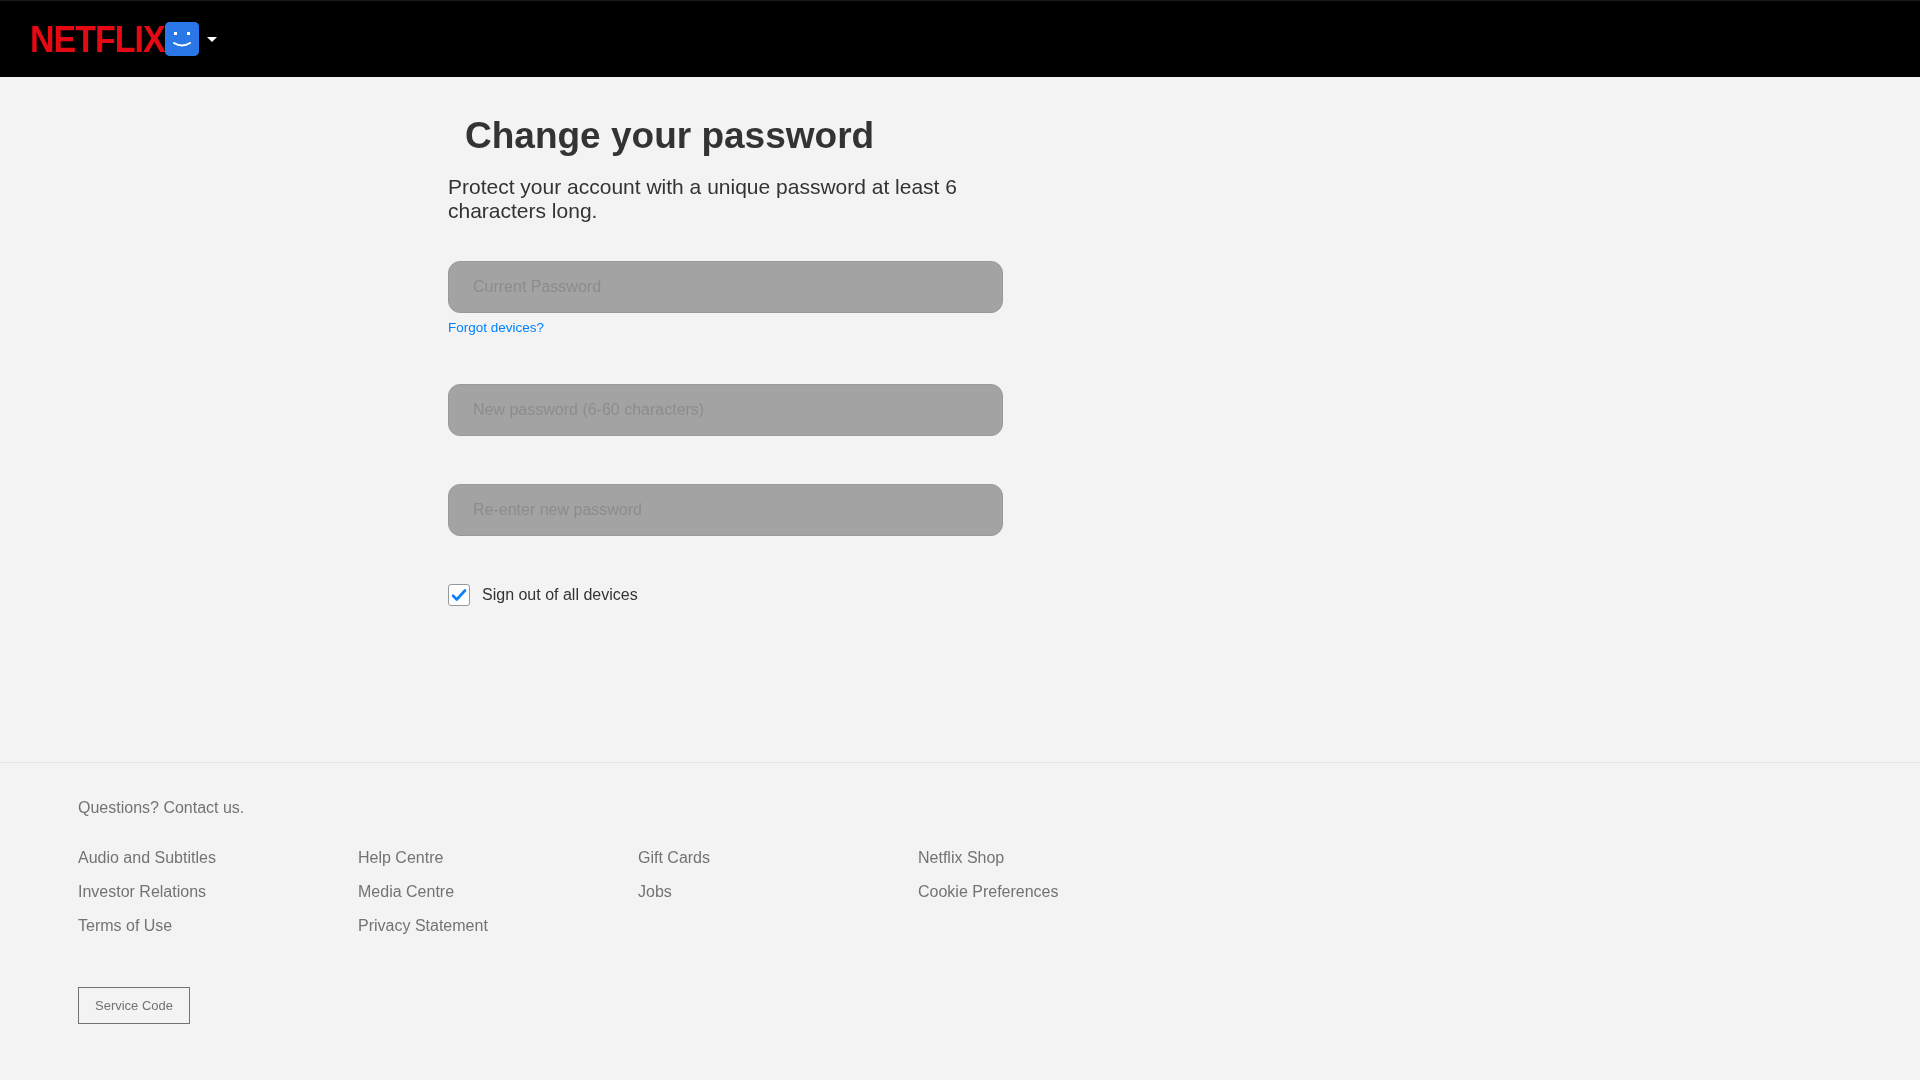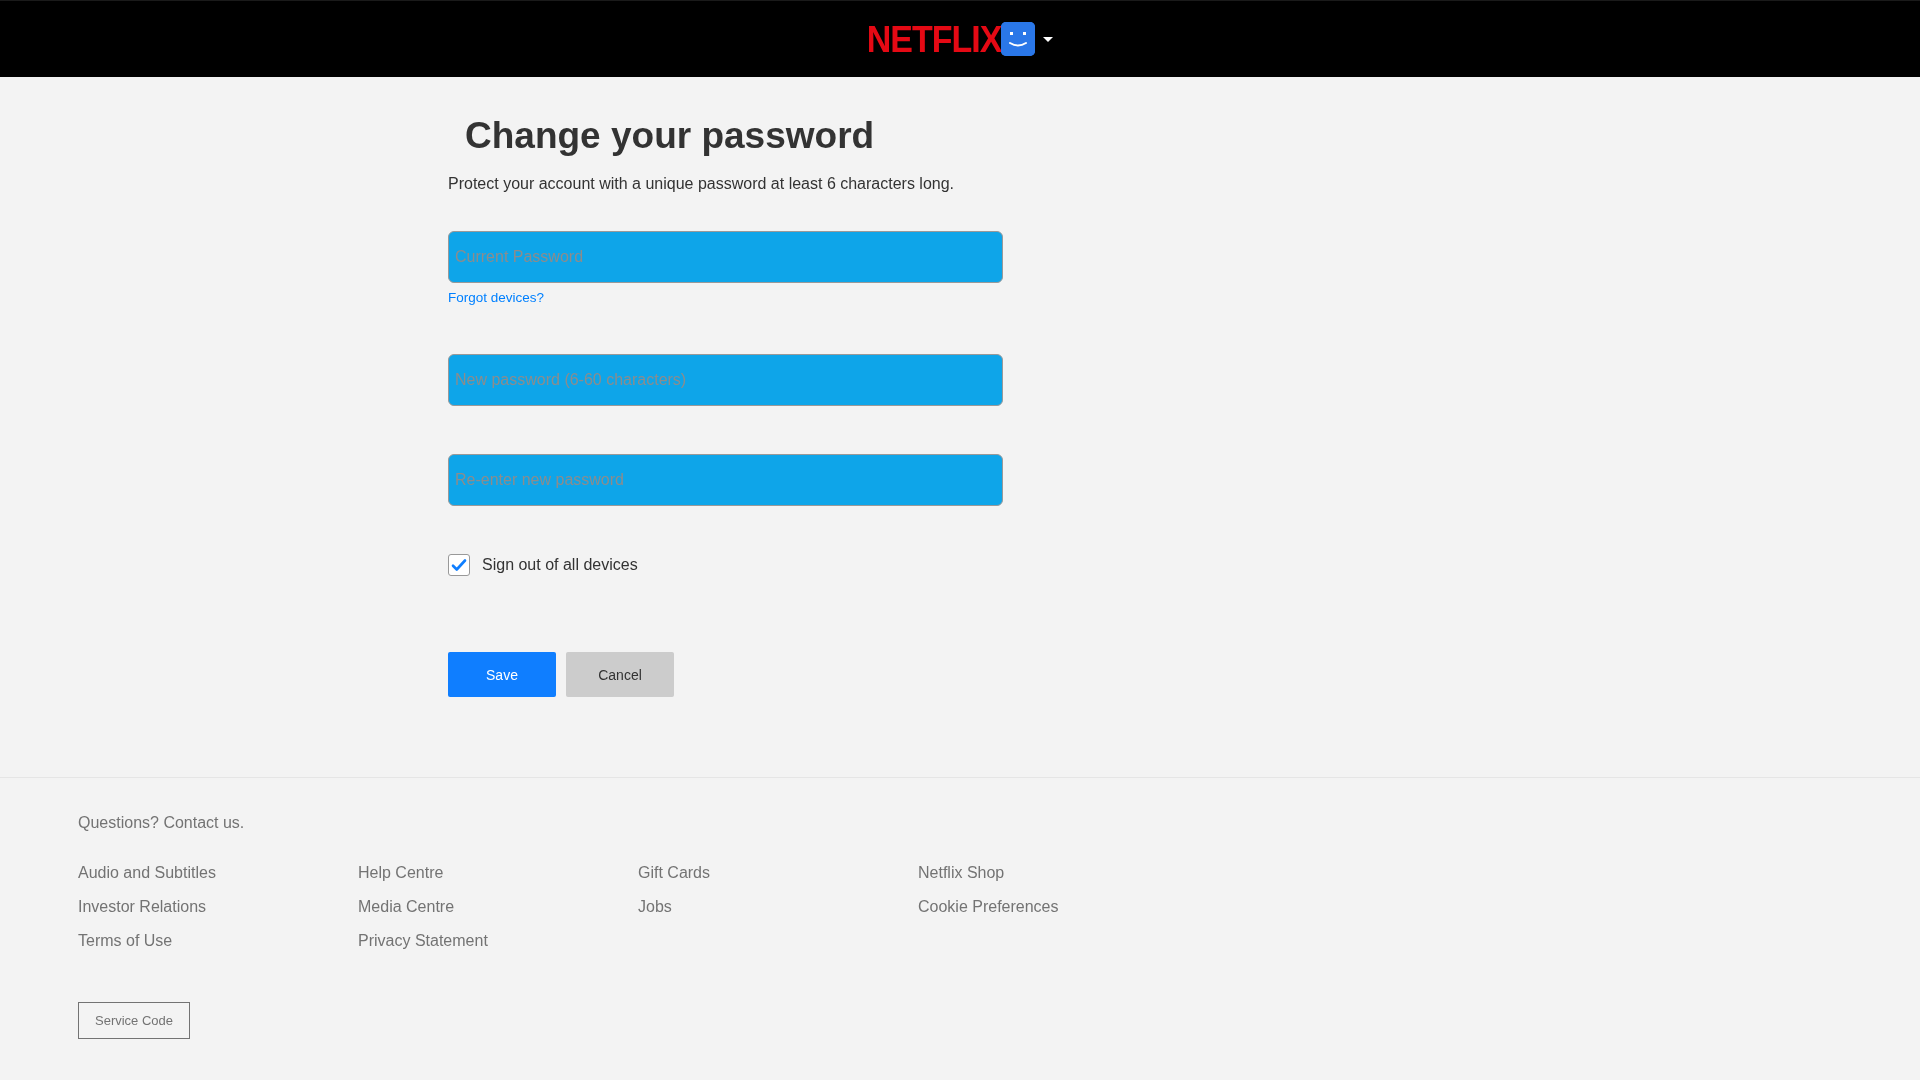--- a/index.html
+++ b/index.html
@@ -10,21 +10,21 @@
     body {
       font-family: -apple-system, BlinkMacSystemFont, "Segoe UI", Helvetica, Arial, sans-serif;
       background: #f3f3f3;
       color: #333;
     }
     .header {
       background: #000;
       height: 77px;
       display: flex;
       align-items: center;
-      justify-content: center;
+      justify-content: flex-start;
       padding: 0 30px;
       border-top: 1px solid #1a1a1a;
     }
     .logo {
       color: #e50914;
       font-size: 34px;
       font-weight: 900;
       letter-spacing: -1px;
       font-family: Arial Black, Arial, sans-serif;
       transform: scaleY(1.1);
@@ -66,38 +66,38 @@
       max-width: 555px;
     }
     h1 {
       font-size: 37px;
       font-weight: 700;
       color: #333;
       margin-bottom: 18px;
       margin-left: 17px;
     }
     .subtitle {
-      font-size: 16px;
+      font-size: 21px;
       color: #333;
       margin-bottom: 38px;
     }
     .input-group {
       margin-bottom: 48px;
     }
     .input-group.first {
       margin-bottom: 48px;
     }
     input[type="password"], input[type="text"] {
       width: 100%;
       height: 52px;
-      padding: 0 6px;
+      padding: 0 24px;
       font-size: 16px;
       border: 1px solid #999;
-      border-radius: 6px;
-      background: #0ea5e9;
+      border-radius: 12px;
+      background: #a3a3a3;
       color: #333;
     }
     input::placeholder {
       color: #8c8c8c;
     }
     .forgot-link {
       display: inline-block;
       margin-top: 7px;
       font-size: 13.5px;
       color: #0080ff;
@@ -224,24 +224,20 @@
 
     <div class="checkbox-row">
       <div class="checkbox">
         <svg viewBox="0 0 24 24">
           <path d="M4 13 L9 18 L20 6" stroke="#0f7eff" stroke-width="3.5" fill="none" stroke-linecap="round" stroke-linejoin="round"></path>
         </svg>
       </div>
       <span class="checkbox-label">Sign out of all devices</span>
     </div>
 
-    <div class="button-row">
-      <button class="btn btn-primary">Save</button>
-      <button class="btn btn-secondary">Cancel</button>
-    </div>
   </div>
 </main>
 
 <footer class="footer">
   <p class="footer-contact">Questions? Contact us.</p>
   <div class="footer-links">
     <a class="footer-link">Audio and Subtitles</a>
     <a class="footer-link">Help Centre</a>
     <a class="footer-link">Gift Cards</a>
     <a class="footer-link">Netflix Shop</a>

